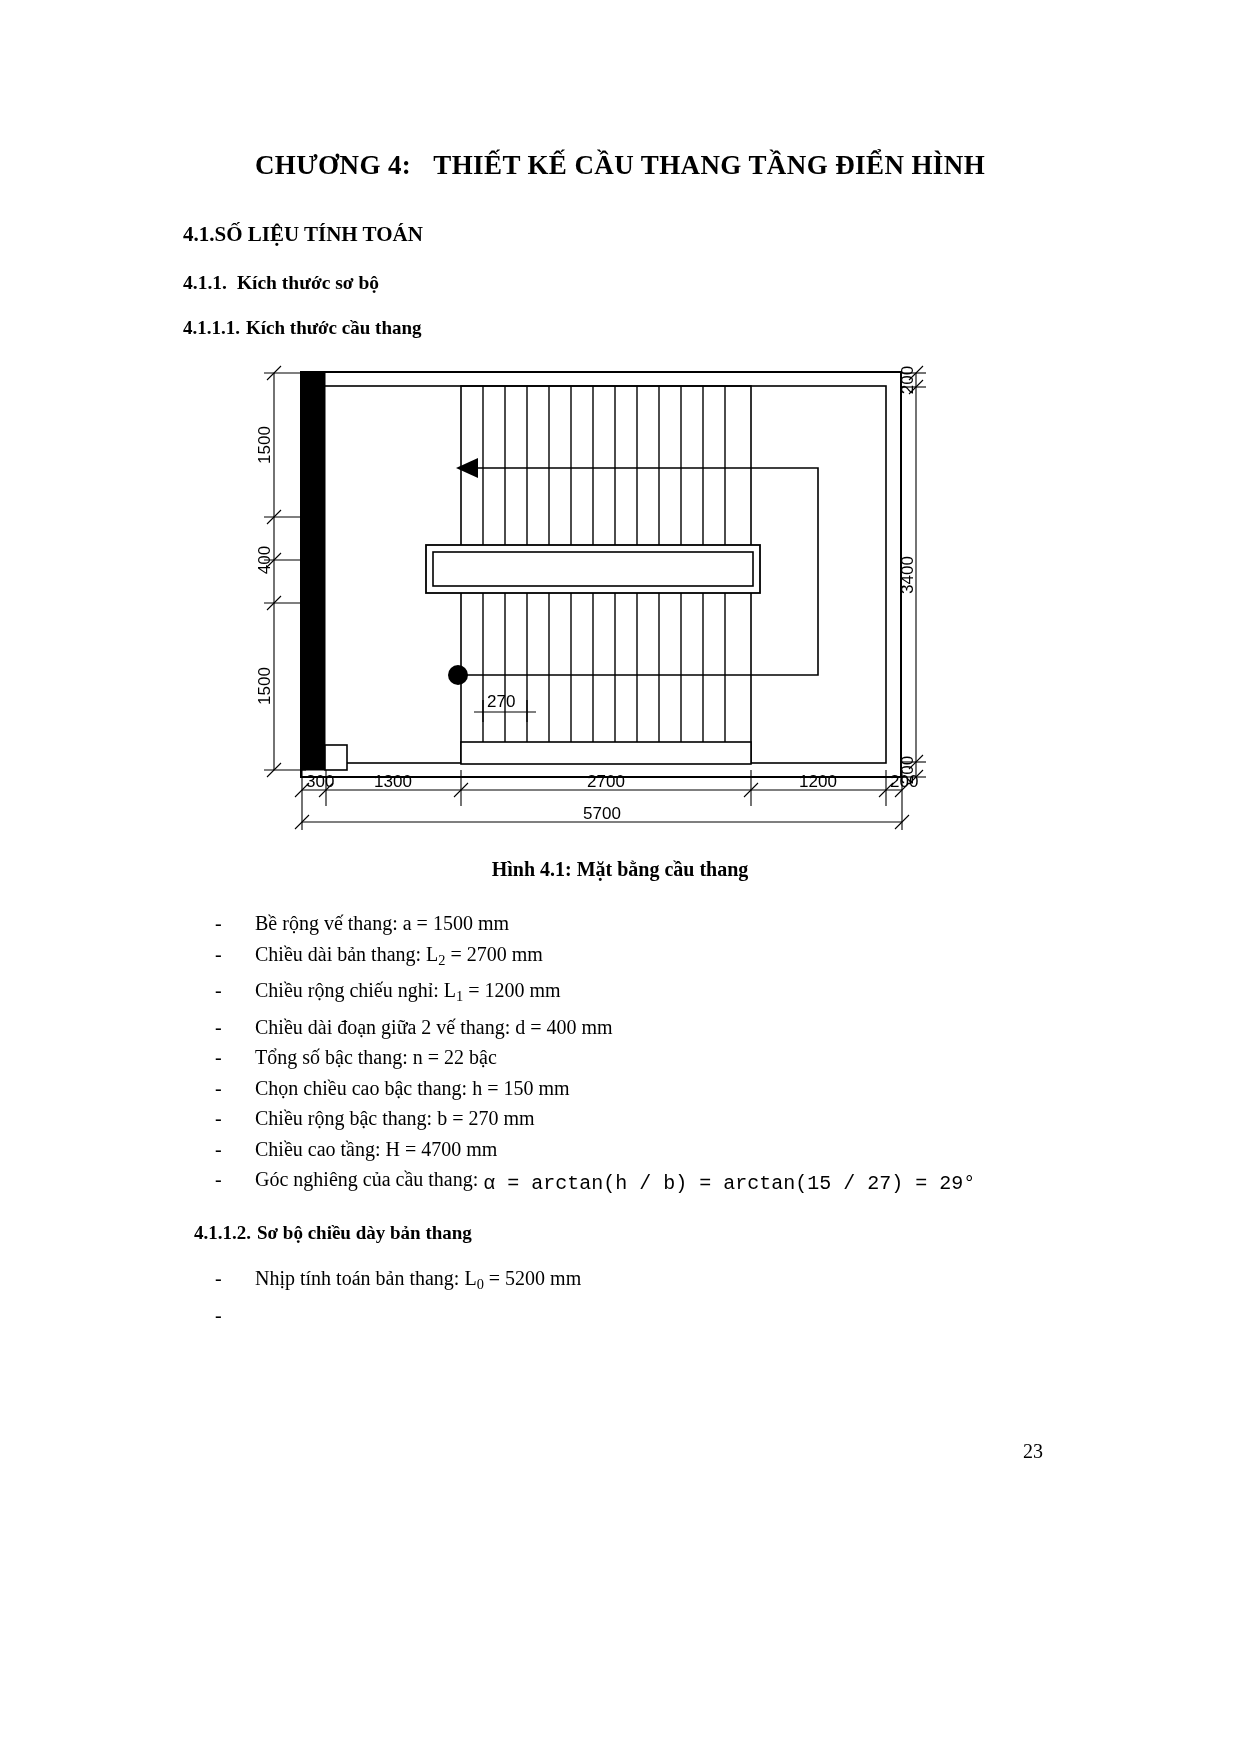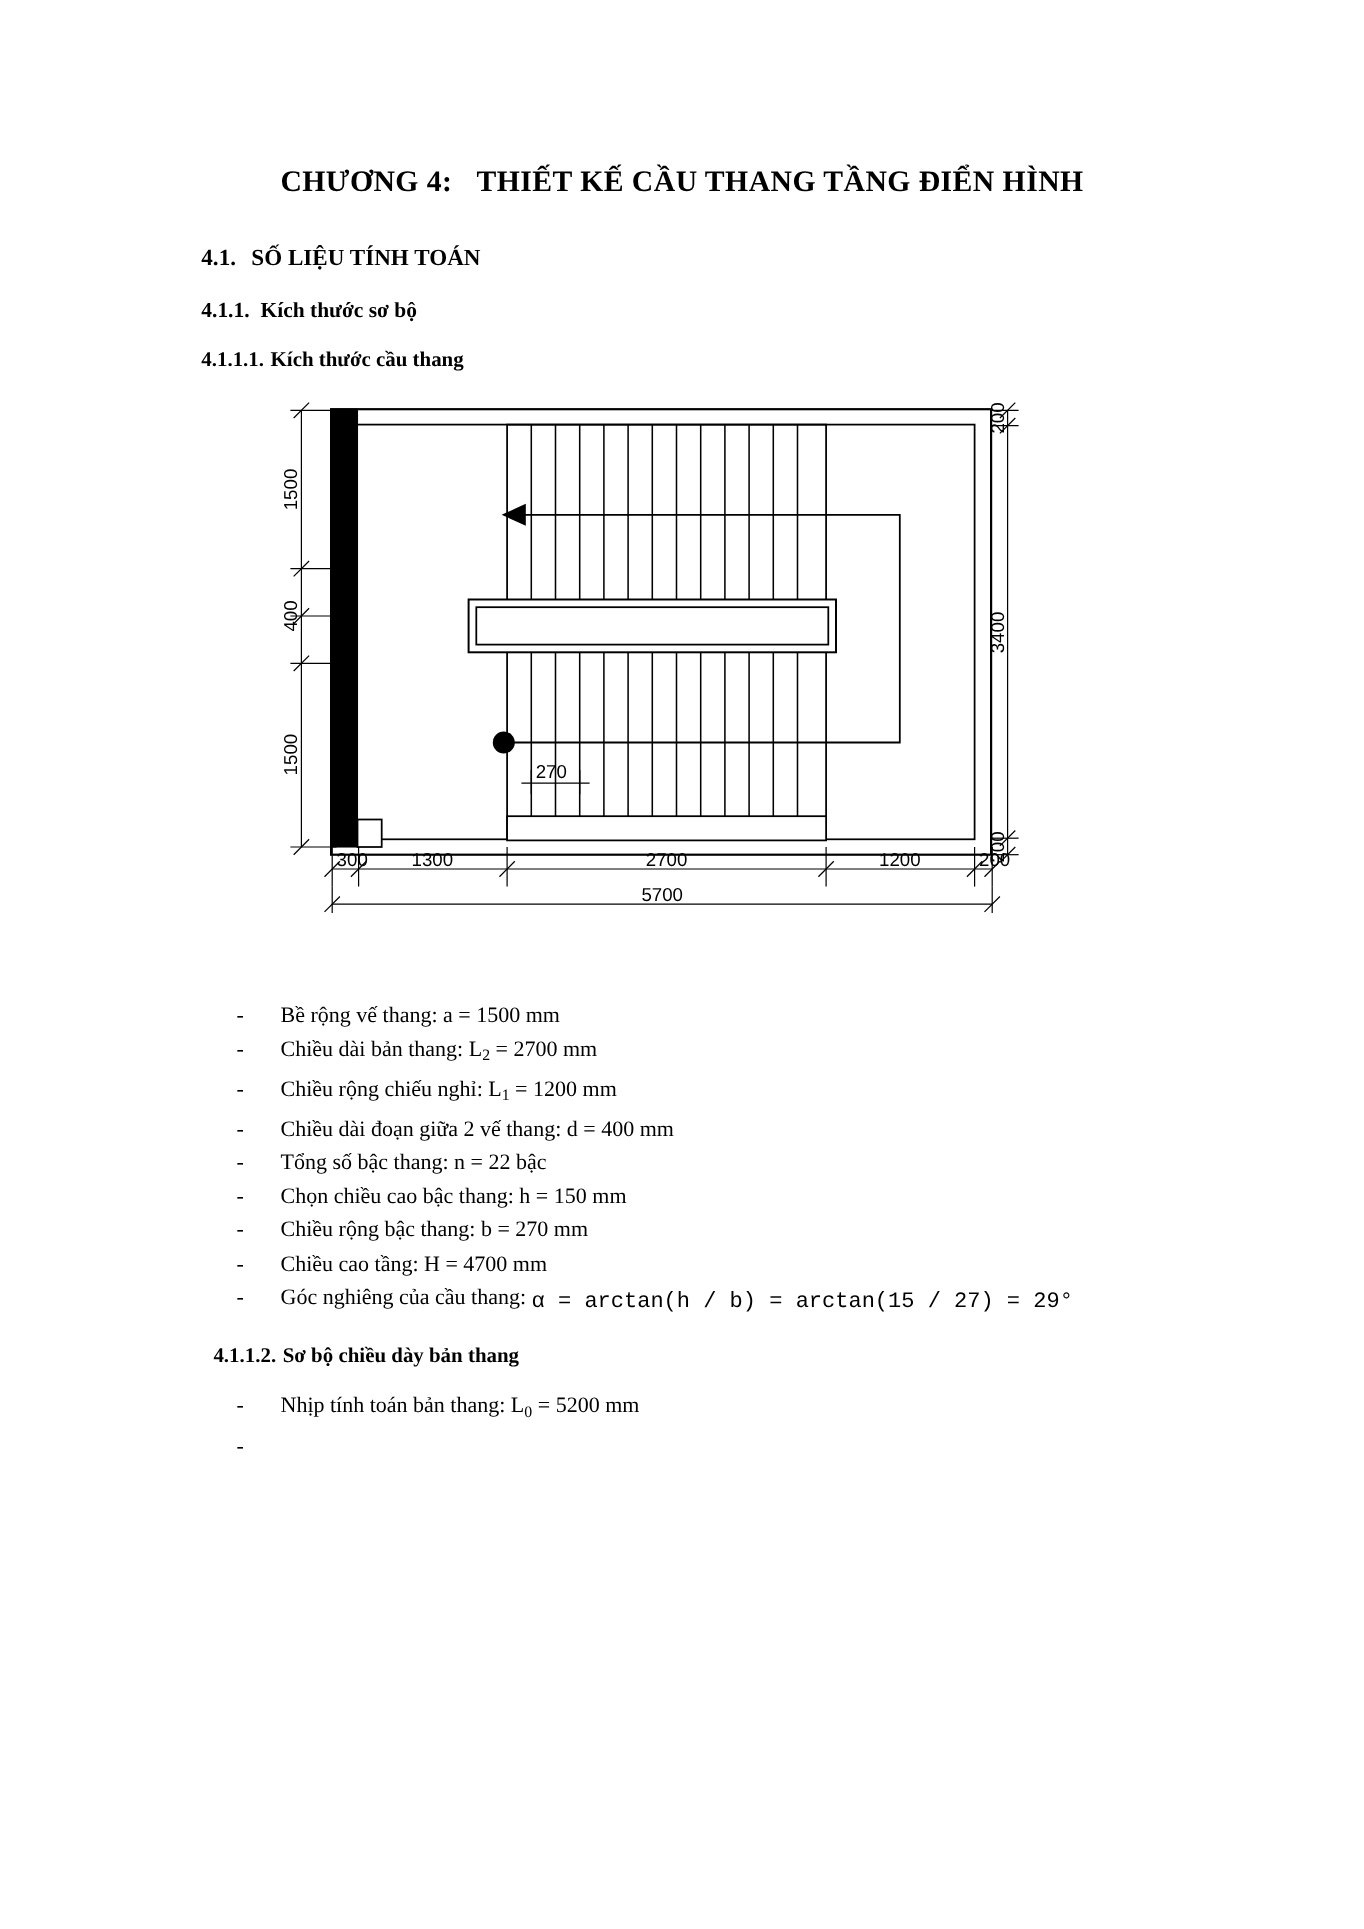--- a/index.html
+++ b/index.html
@@ -33,21 +33,21 @@
     letter-spacing: 0.4px;
   }
   .chapter-title .num { margin-right: 22px; }
   .h1 {
     position: absolute;
     left: 183px;
     top: 222px;
     font-size: 21px;
     font-weight: bold;
   }
-  .h1 .lbl { margin-right: 14px; }
+  .h1 .lbl { margin-right: 0; }
   .h2 {
     position: absolute;
     left: 183px;
     top: 272px;
     font-size: 19.5px;
     font-weight: bold;
   }
   .h2 .lbl { margin-right: 10px; }
   .h3 {
     position: absolute;
@@ -260,20 +260,21 @@
         <line x1="56" y1="446" x2="56" y2="470"></line>
         <line x1="656" y1="446" x2="656" y2="470"></line>
         <line x1="56" y1="462" x2="656" y2="462"></line>
         <line x1="49" y1="469" x2="63" y2="455"></line>
         <line x1="649" y1="469" x2="663" y2="455"></line>
       </g>
       <text class="dimtext" x="356" y="459" text-anchor="middle">5700</text>
     </svg>
   </div>
 
+  <div class="fig-caption">Hình 4.1: Mặt bằng cầu thang</div>
 
   <div class="list list-1">
     <div class="li">
       <span class="dash">-</span><span>Bề rộng vế thang: a = 1500 mm</span>
     </div>
     <div class="li">
       <span class="dash">-</span><span>Chiều dài bản thang: L</span><sub>2</sub><span> = 2700 mm</span>
     </div>
     <div class="li">
       <span class="dash">-</span><span>Chiều rộng chiếu nghỉ: L</span><sub>1</sub><span> = 1200 mm</span>
@@ -304,13 +305,14 @@
 
   <div class="list list-2">
     <div class="li">
       <span class="dash">-</span><span>Nhịp tính toán bản thang: L</span><sub>0</sub><span> = 5200 mm</span>
     </div>
     <div class="li">
       <span class="dash">-</span>
     </div>
   </div>
 
+  <div class="page-number">23</div>
 </div>
 
 </body></html>

